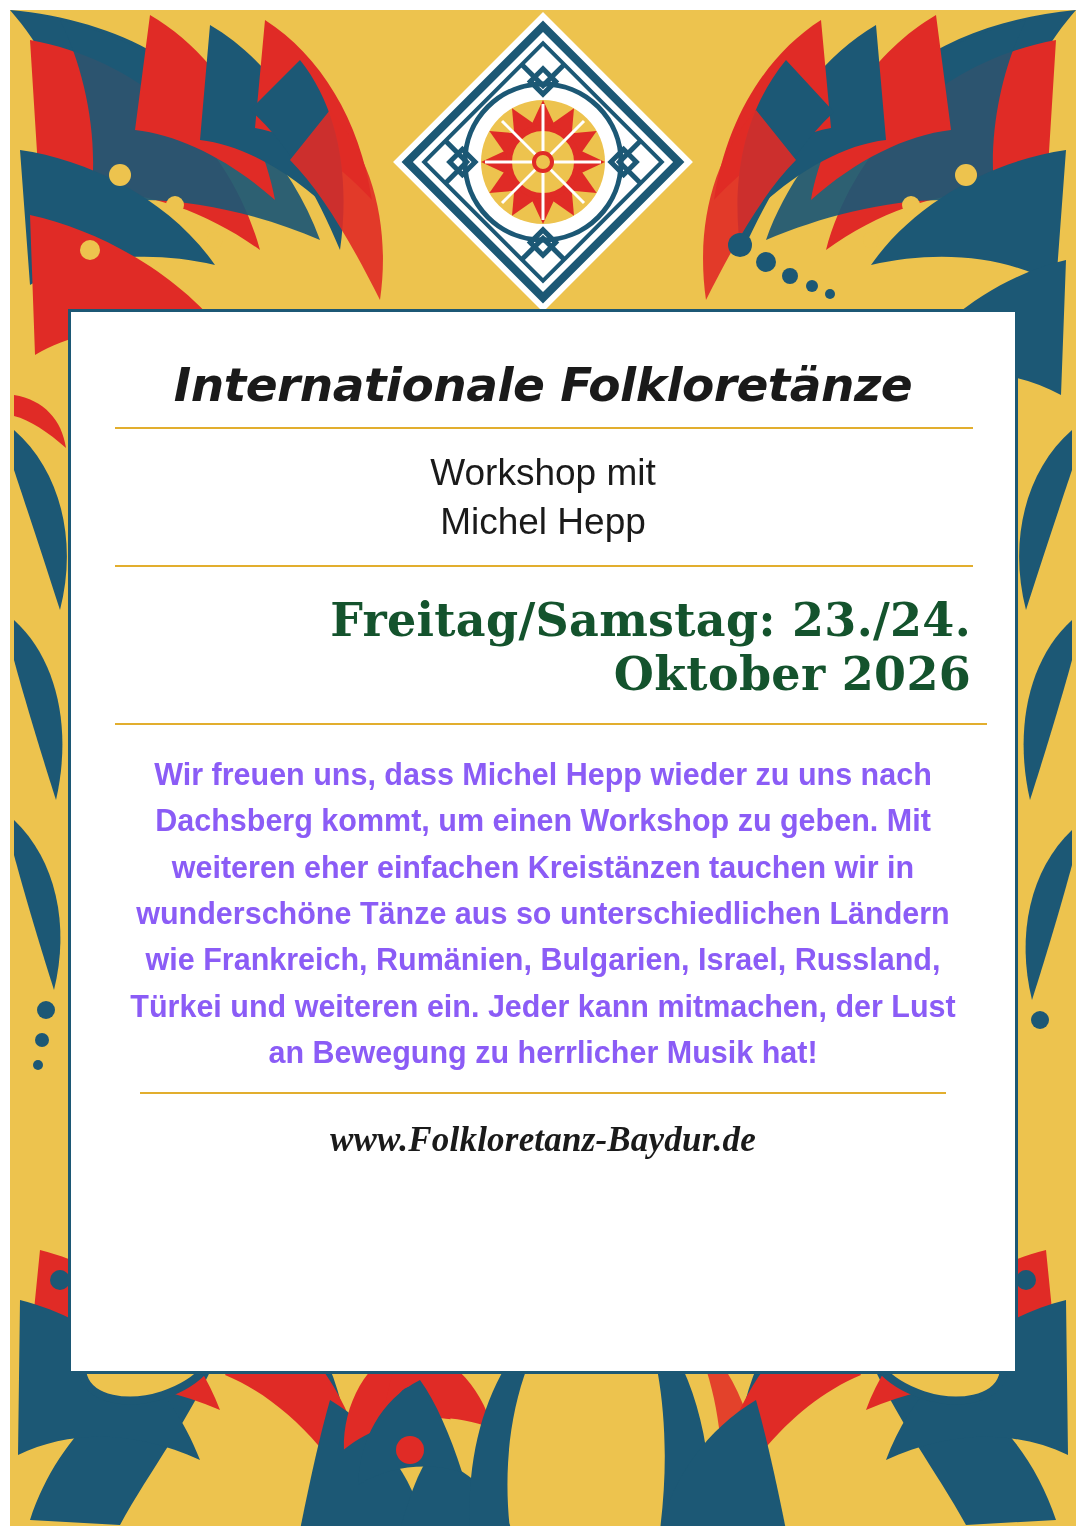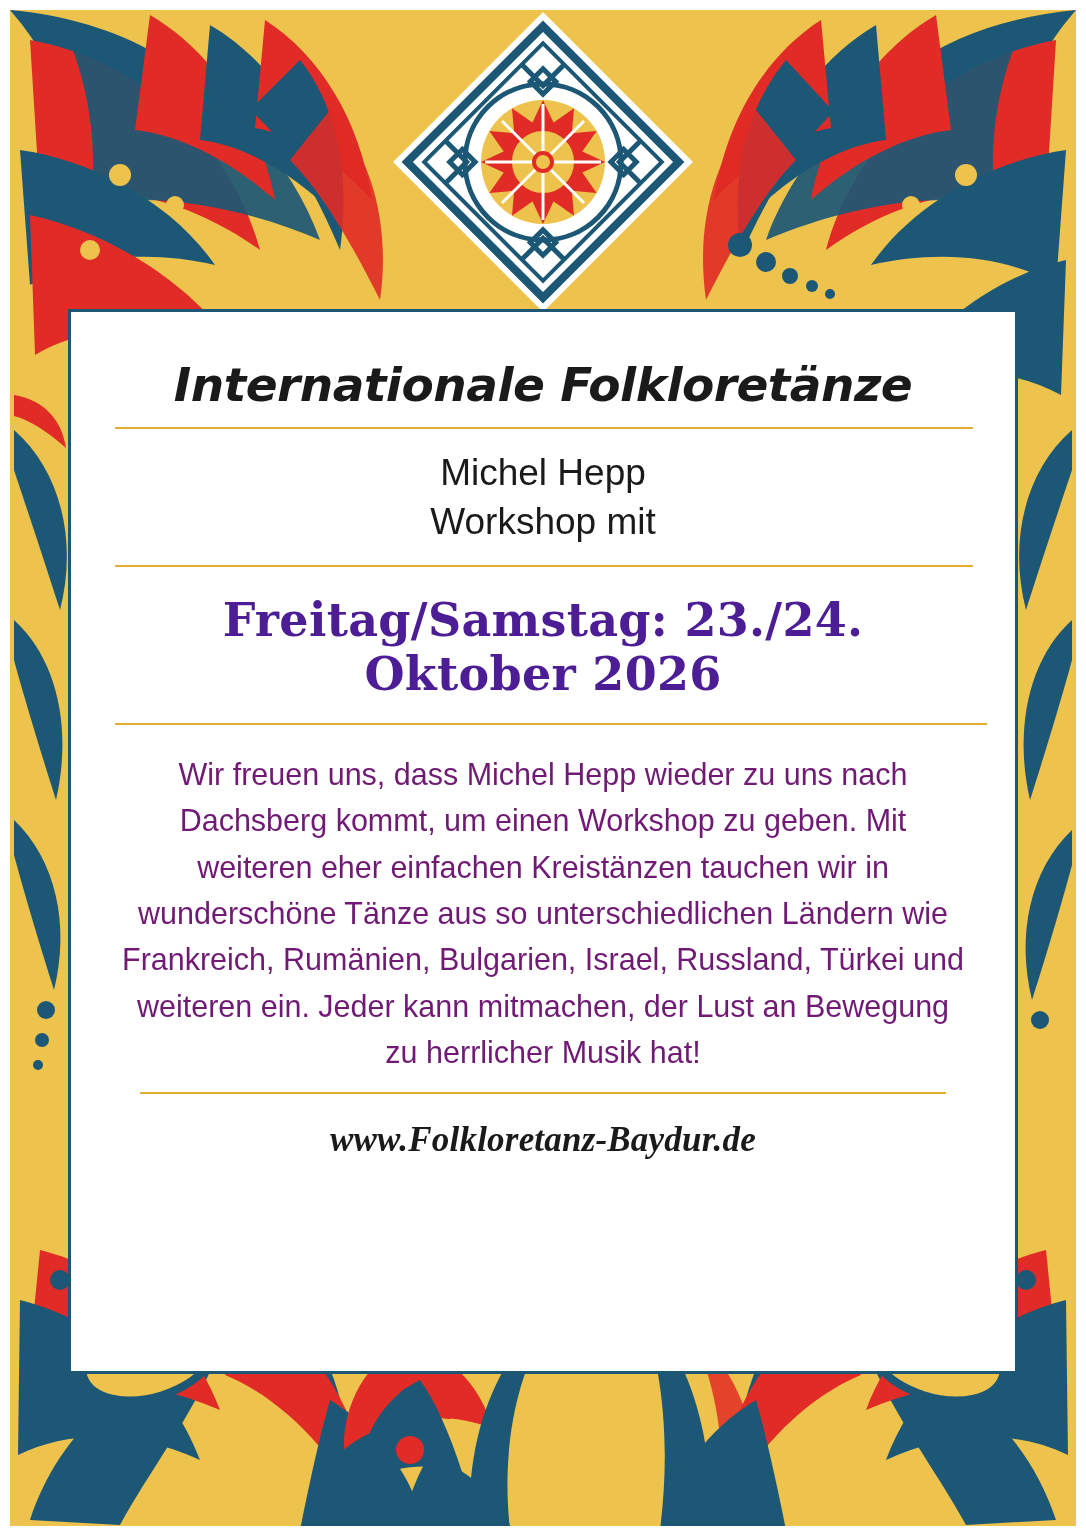--- a/index.html
+++ b/index.html
@@ -87,31 +87,32 @@
     font-size: 37px;
     color: #1a1a1a;
     line-height: 1.32;
     margin: 20px 0 0 0;
     font-family: "Liberation Sans", sans-serif;
   }
   .date {
     font-family: "DejaVu Serif", serif;
     font-weight: bold;
     font-size: 46px;
-    text-align: center;
-    color: #4c1d95;
+    text-align: right;
+    color: #14532d;
     margin: 26px 0 22px 0;
     letter-spacing: 0.3px;
   }
   .body-text {
     text-align: center;
     font-size: 30.5px;
     line-height: 1.52;
-    color: #701a75;
+    color: #8b5cf6;
     margin: 26px 4px 0 4px;
+    font-weight: bold;
   }
   .website {
     font-family: Liberation Serif, serif;
     font-style: italic;
     font-weight: bold;
     font-size: 35px;
     text-align: center;
     color: #1a1a1a;
     margin-top: 26px;
     letter-spacing: 0.2px;
@@ -296,22 +297,22 @@
 
   <div class="page-margin-t"></div>
   <div class="page-margin-b"></div>
   <div class="page-margin-l"></div>
   <div class="page-margin-r"></div>
 
   <div class="card">
     <h1 class="title">Internationale Folkloretänze</h1>
     <div class="rule rule-1"></div>
     <div class="subtitle">
+      <div>Workshop mit</div>
       <div>Michel Hepp</div>
-      <div>Workshop mit</div>
     </div>
     <div class="rule rule-2"></div>
     <div class="date">Freitag/Samstag: 23./24. Oktober 2026</div>
     <div class="rule rule-3"></div>
     <p class="body-text">Wir freuen uns, dass Michel Hepp wieder zu uns nach Dachsberg kommt, um einen Workshop zu geben. Mit weiteren eher einfachen Kreistänzen tauchen wir in wunderschöne Tänze aus so unterschiedlichen Ländern wie Frankreich, Rumänien, Bulgarien, Israel, Russland, Türkei und weiteren ein. Jeder kann mitmachen, der Lust an Bewegung zu herrlicher Musik hat!</p>
     <div class="rule rule-4"></div>
     <div class="website">www.Folkloretanz-Baydur.de</div>
   </div>
 
 </div>

